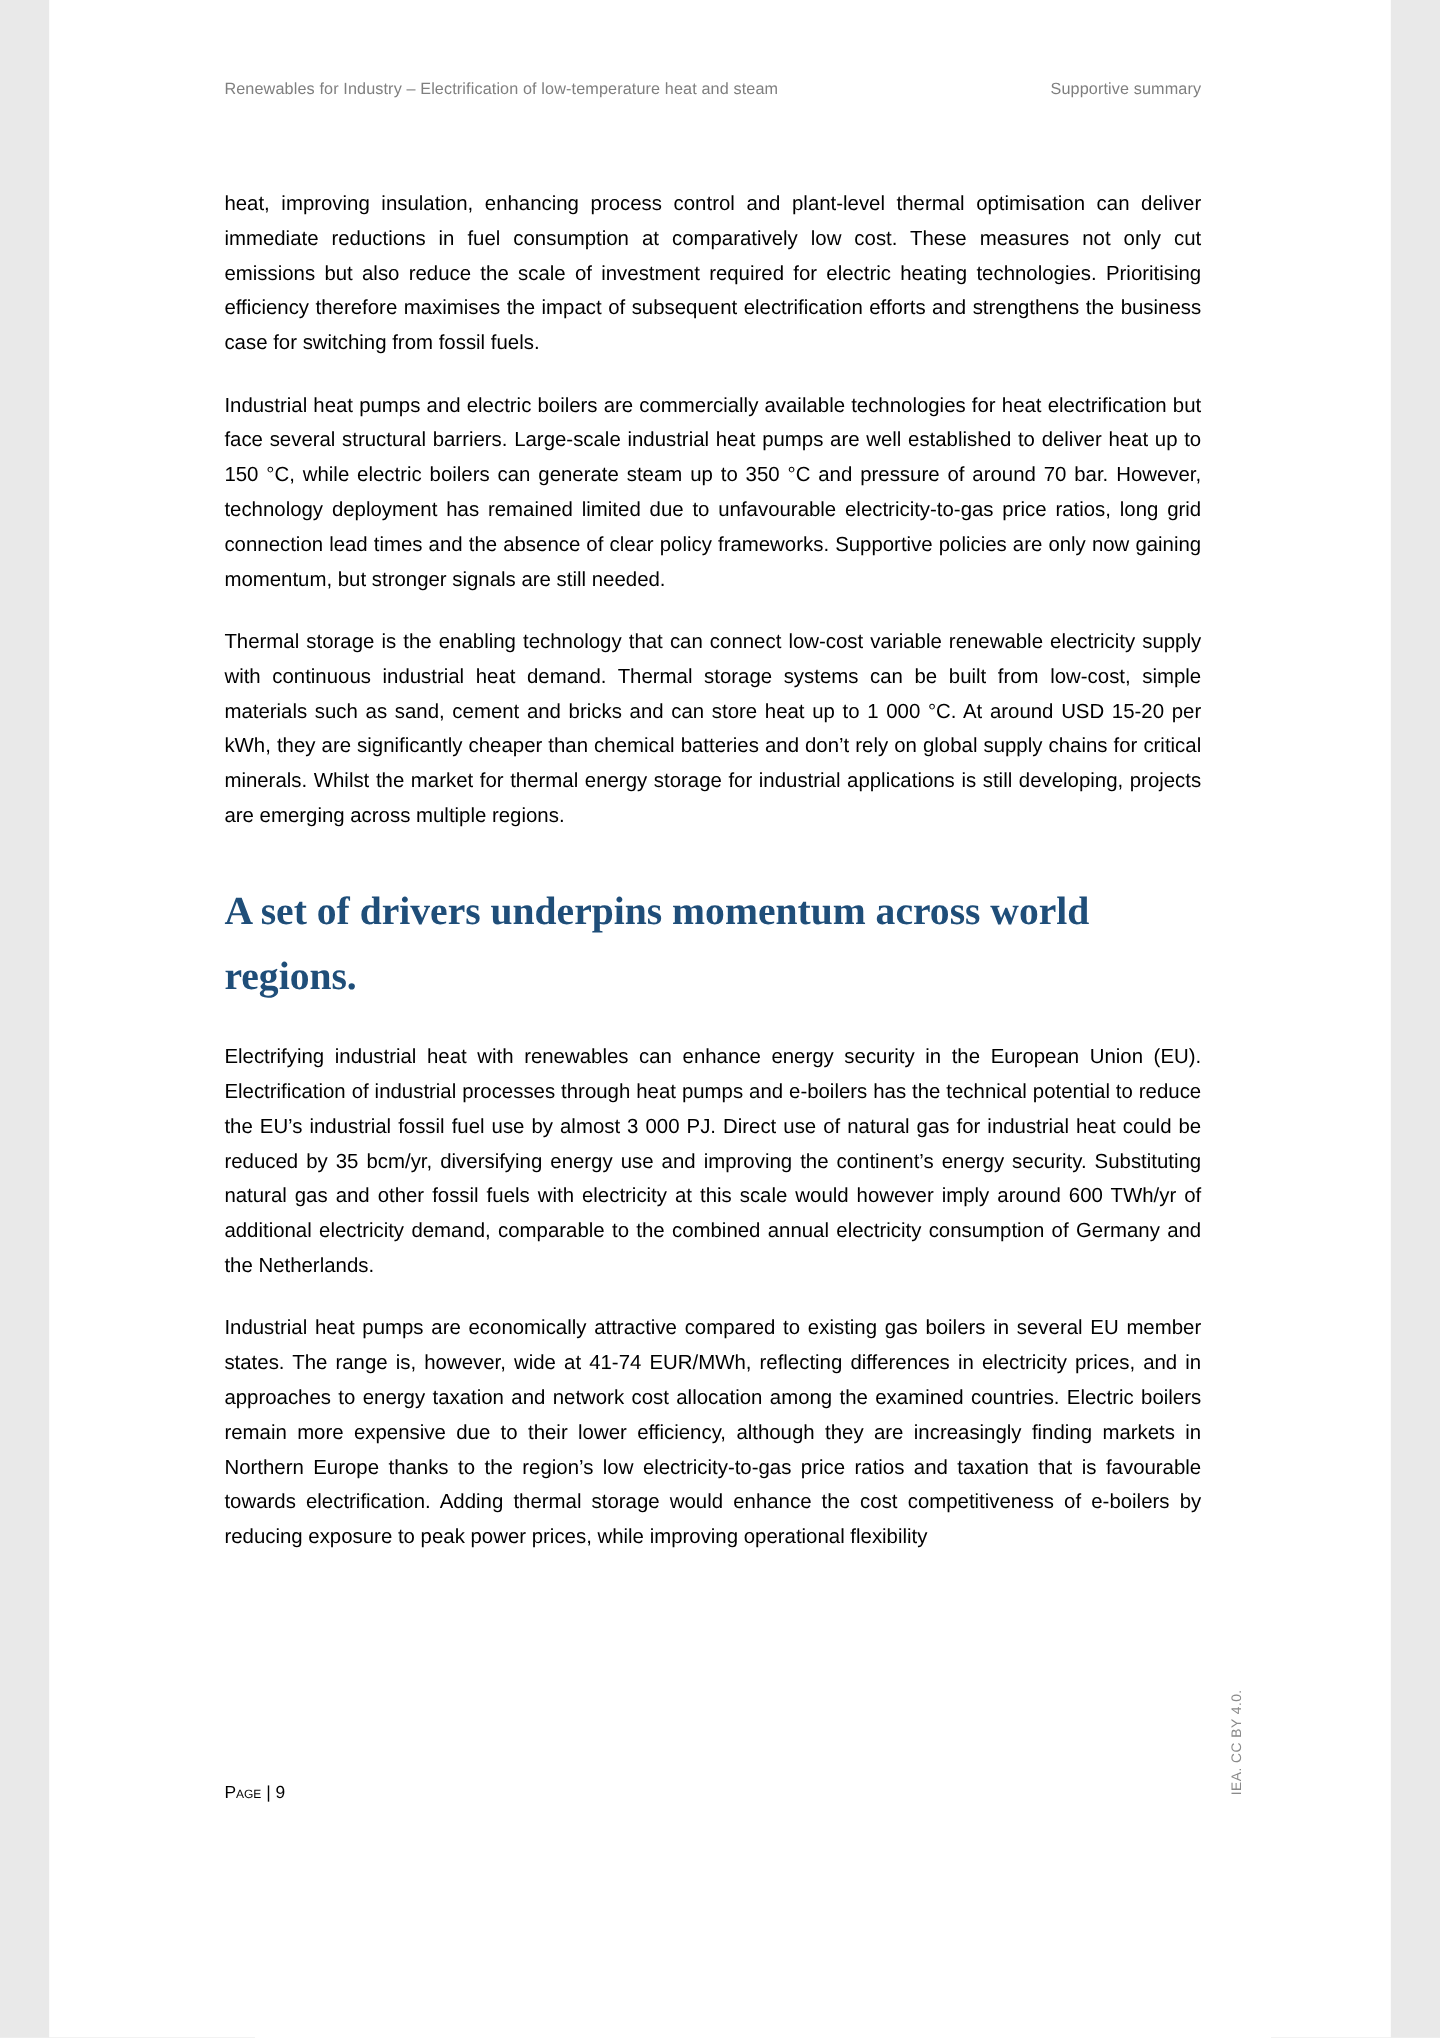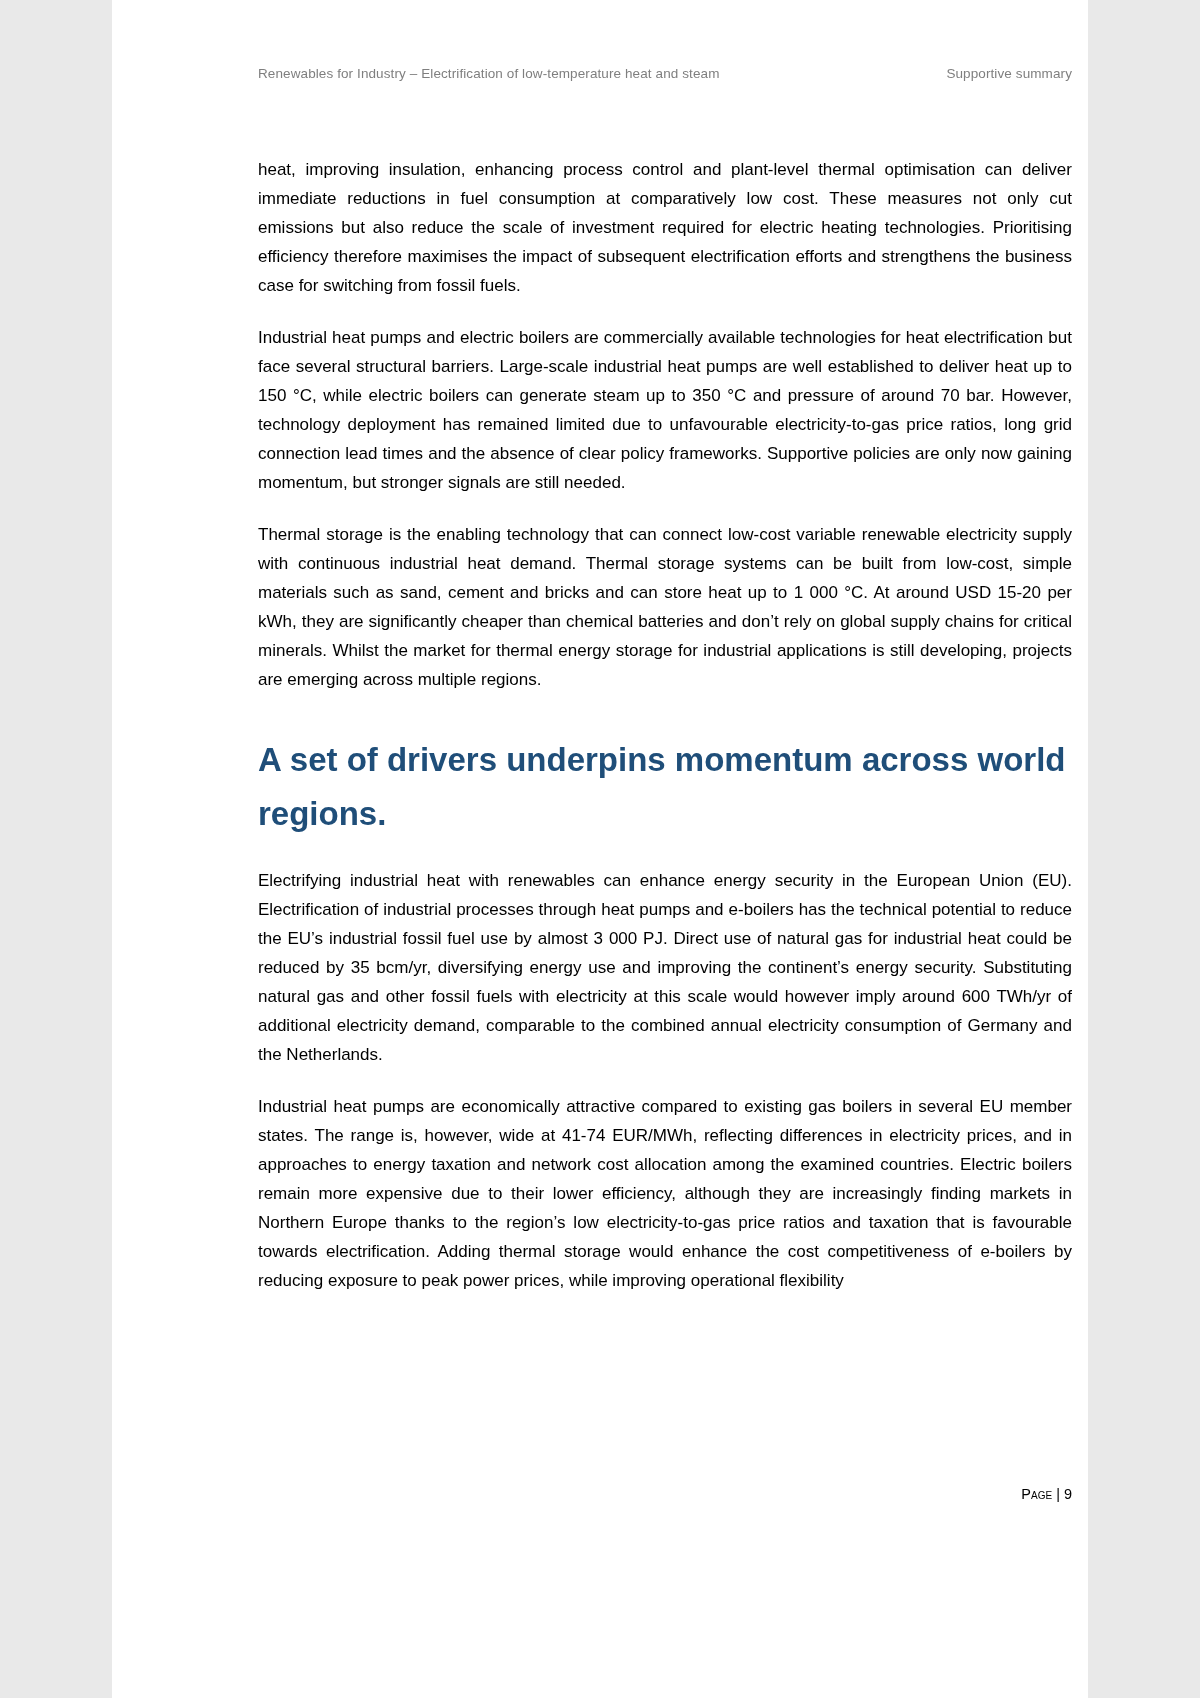--- a/index.html
+++ b/index.html
@@ -1,19 +1,19 @@
 <!DOCTYPE html>
 <html><head>
 <meta charset="utf-8">
 <style>
   * { box-sizing: border-box; }
   html, body { margin: 0; padding: 0; background: #e9e9e9; }
   .page {
     position: relative;
-    width: 976px;
+    width: 1118px;
     height: 1698px;
     margin: 0 auto;
     background: #ffffff;
     font-family: "Liberation Sans", sans-serif;
     color: #000000;
     overflow: hidden;
   }
   .running-header {
     position: absolute;
     top: 66px;
@@ -39,27 +39,28 @@
   .content p {
     margin: 13px 0 23px 0;
   }
   .section-heading {
     color: #1f4e79;
     font-size: 33px;
     line-height: 54px;
     font-weight: bold;
     text-align: left;
     margin: 39px 0 25px 0;
+    font-family: Liberation Serif, serif;
   }
   .page-footer {
     position: absolute;
     top: 1486px;
     left: 146px;
     width: 814px;
-    text-align: right;
+    text-align: left;
     font-size: 14.5px;
     font-variant: small-caps;
     color: #000000;
   }
   .license-vertical {
     position: absolute;
     left: 984px;
     top: 1376px;
     height: 120px;
     writing-mode: vertical-rl;

